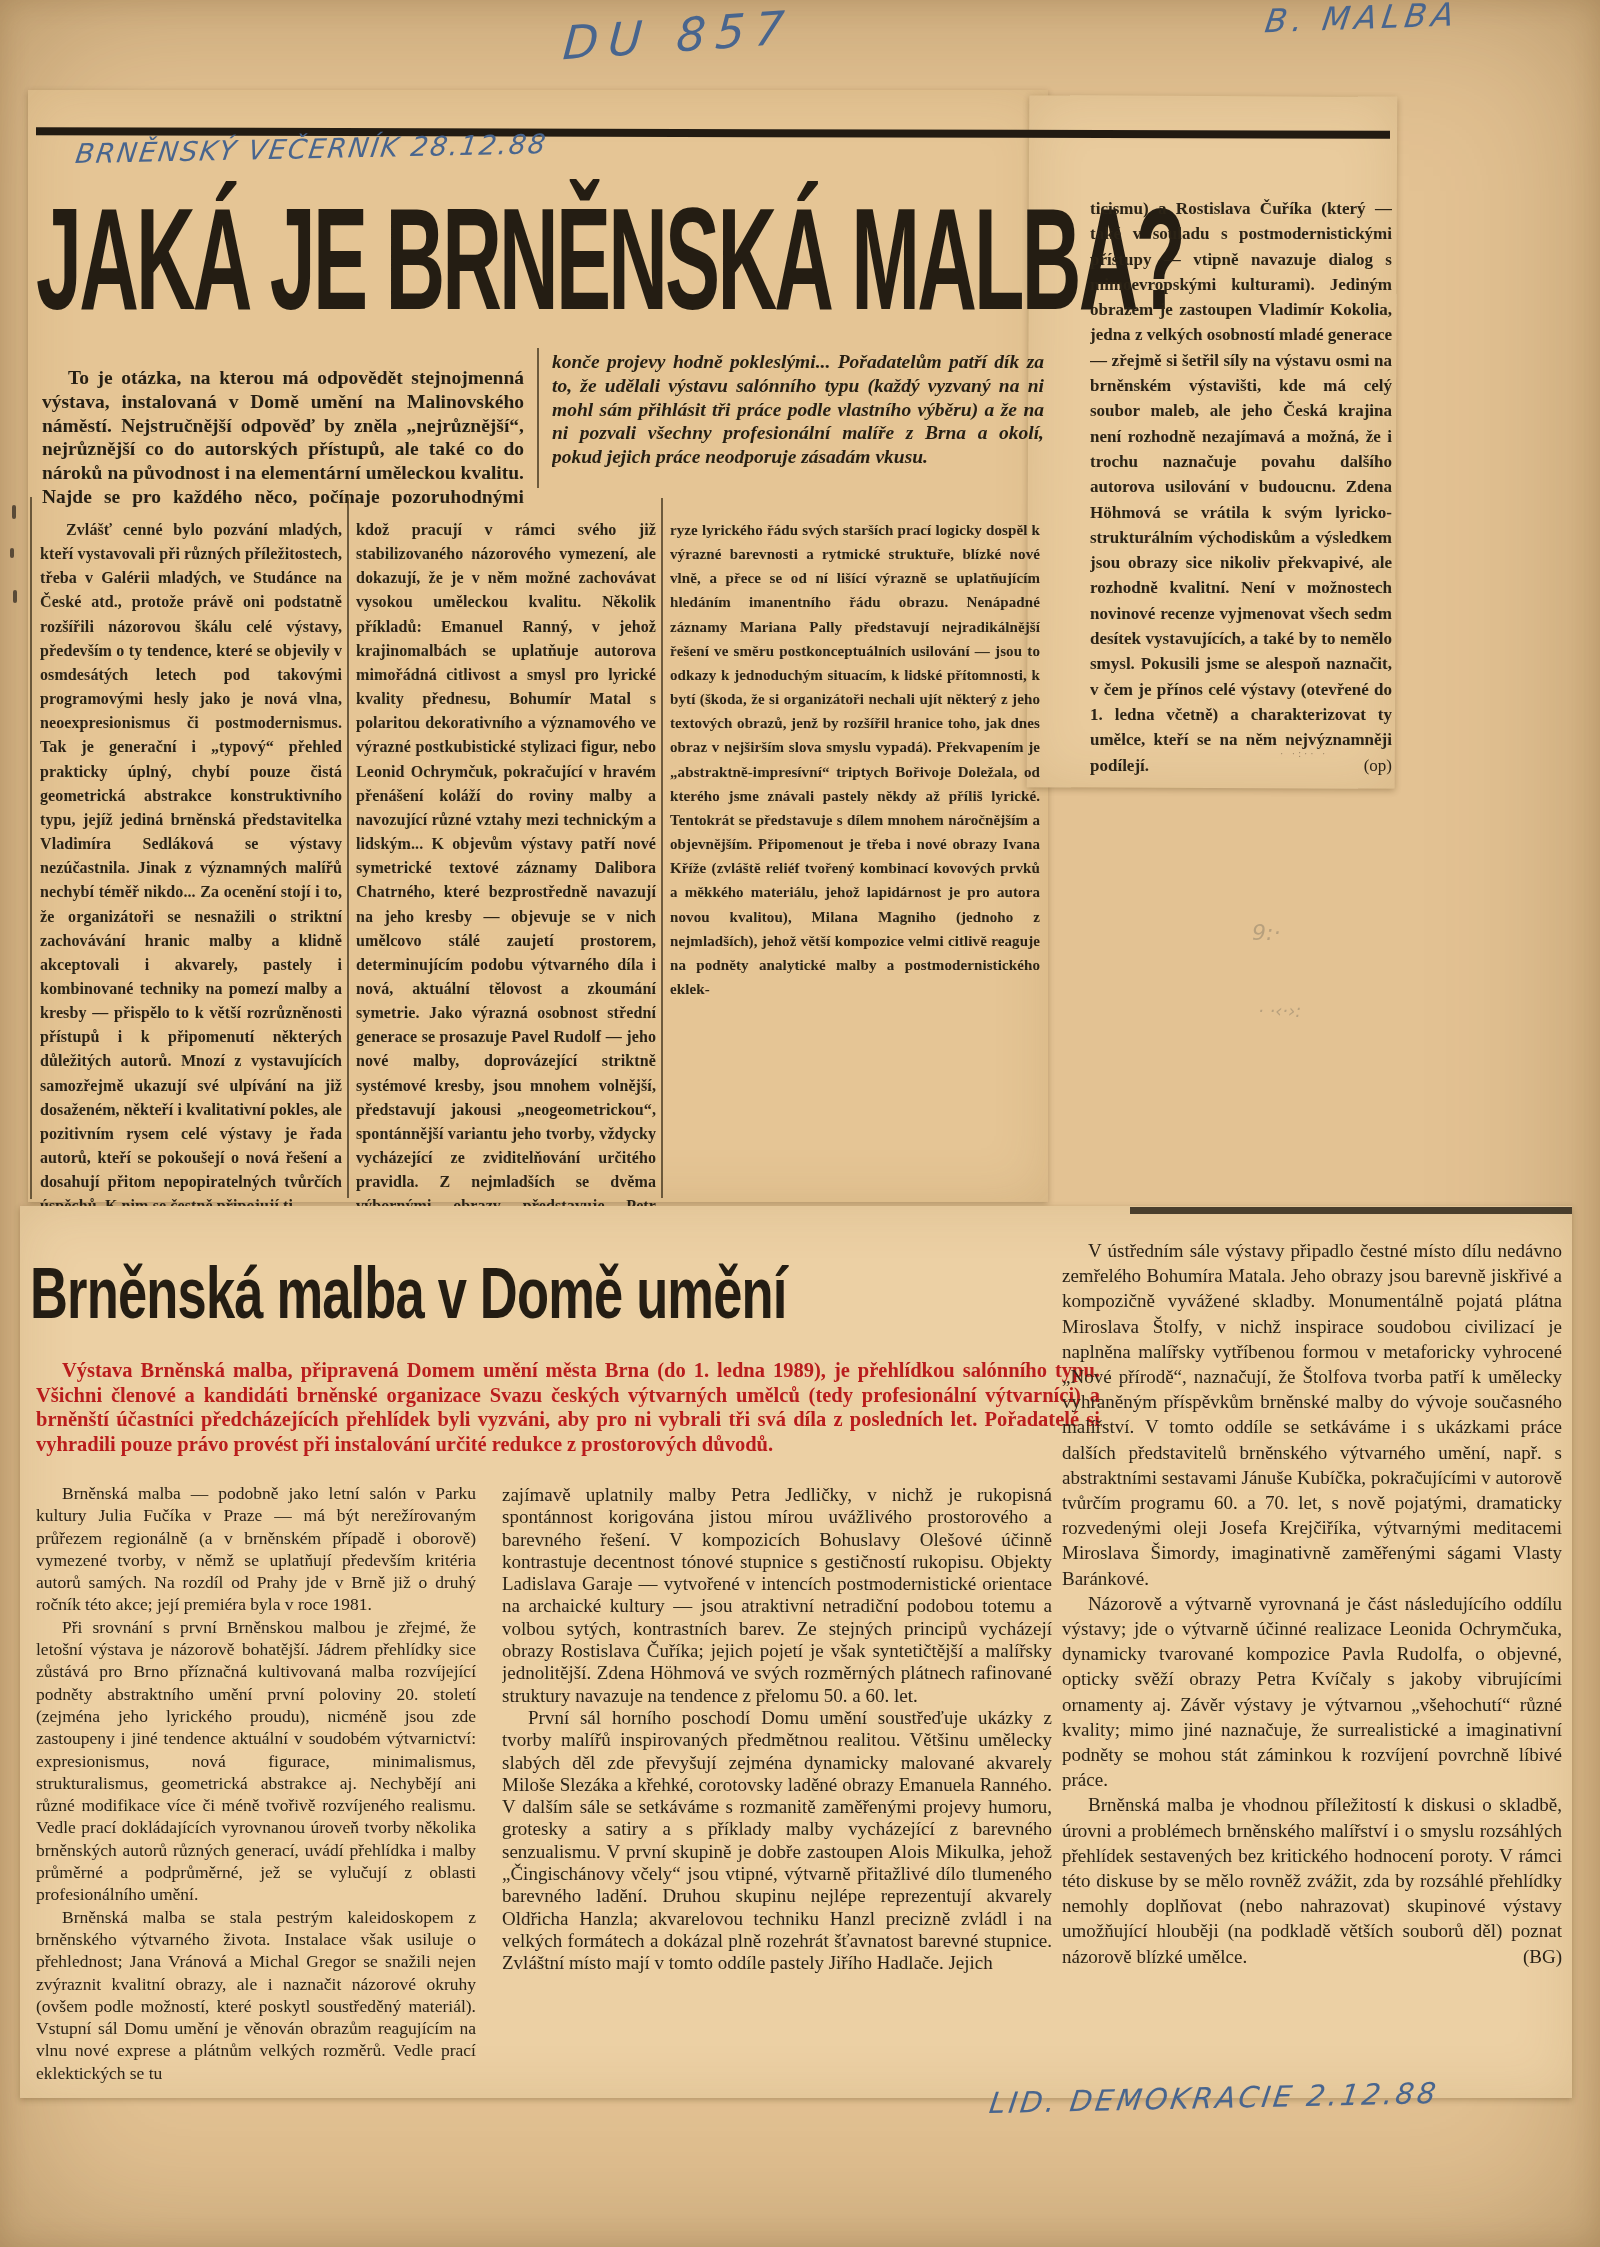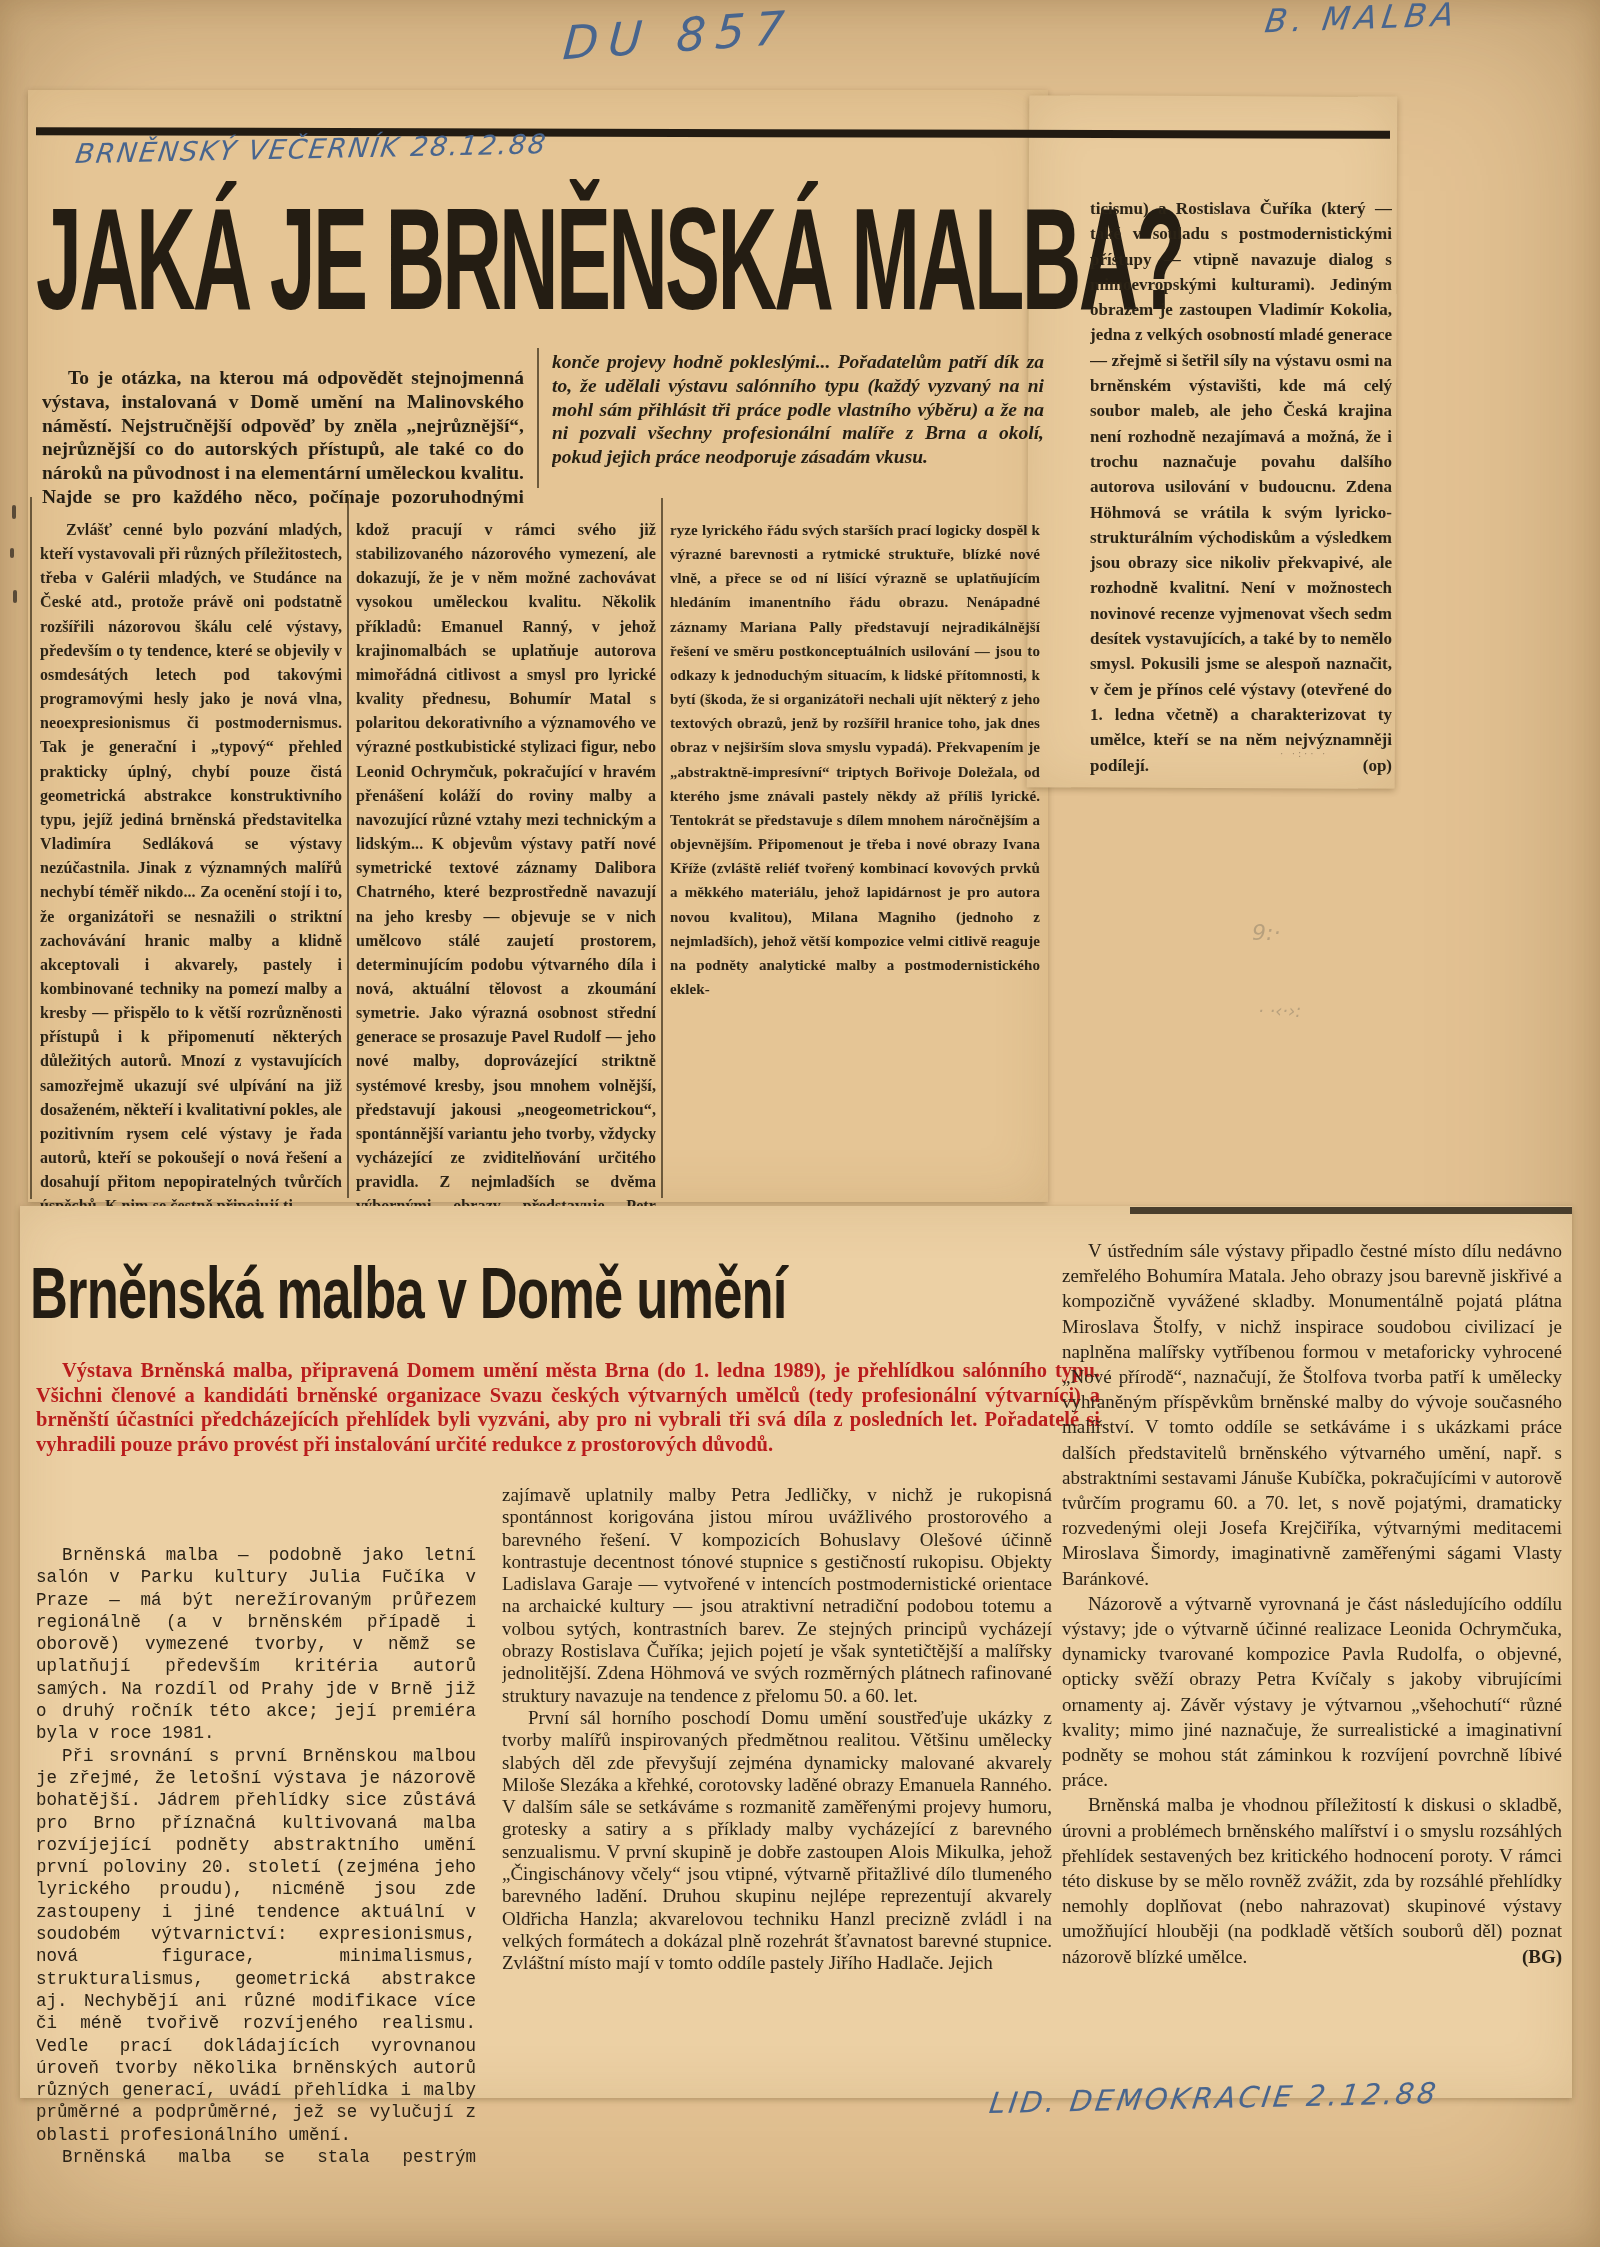--- a/index.html
+++ b/index.html
@@ -25,21 +25,21 @@
   .indent{text-indent:26px;}
   .a1-intro{font:700 19.5px/23.8px "Liberation Serif",serif;color:#261f13;}
   .a1-body{font:700 16px/24.15px "Liberation Serif",serif;letter-spacing:.1px;color:#2b2316;}
   .a1-c3{font-size:15px;}
   .a1-right{font:700 17px/25.3px "Liberation Serif",serif;color:#2b2316;}
   .a2-lead{font:700 20.5px/24.6px "Liberation Serif",serif;color:#b91c1c;}
   .a2-col1{font:400 17.5px/22.3px "Liberation Serif",serif;}
   .a2-col2{font:400 19px/22.3px "Liberation Serif",serif;}
   .a2-right{font:400 19px/25.2px "Liberation Serif",serif;}
   .a2-right p + p, .a2-col1 p + p, .a2-col2 p + p{margin-top:0;}
-  .sig{font-weight:700;float:right;}
+  .sig{font-weight:400;float:right;}
   .pen-mark{position:absolute;background:#3c3227;border-radius:2px;opacity:.8;}
   .pencil{position:absolute;color:#8d7f68;opacity:.5;font-family:"DejaVu Sans",sans-serif;
     font-style:italic;}
   .speckle{position:absolute;color:#564733;opacity:.55;font-size:10px;letter-spacing:3px;}
 </style>
 </head>
 <body>
 
 <div class="page-vignette"></div>
 
@@ -90,21 +90,21 @@
 
 <div class="clip light" style="left:20px;top:1206px;width:1552px;height:892px;"></div>
 <div class="hbar" style="left:1130px;top:1207px;width:442px;height:7px;opacity:.8;"></div>
 
 <div class="headline" style="left:30px;top:1252px;font-size:64px;letter-spacing:-1px;transform:scale(.82,1.12);">Brněnská malba v Domě umění</div>
 
 <div class="txt a2-lead" style="left:36px;top:1338px;width:1064px;height:126px;">
   <p class="indent">Výstava Brněnská malba, připravená Domem umění města Brna (do 1. ledna 1989), je přehlídkou salónního typu. Všichni členové a kandidáti brněnské organizace Svazu českých výtvarných umělců (tedy profesionální výtvarníci) a brněnští účastníci předcházejících přehlídek byli vyzváni, aby pro ni vybrali tři svá díla z posledních let. Pořadatelé si vyhradili pouze právo provést při instalování určité redukce z prostorových důvodů.</p>
 </div>
 
-<div class="txt a2-col1" style="left:36px;top:1524px;width:440px;height:626px;font-family:Liberation Mono, monospace;">
+<div class="txt a2-col1" style="left:36px;top:1462px;width:440px;height:626px;">
   <p class="indent">Brněnská malba — podobně jako letní salón v Parku kultury Julia Fučíka v Praze — má být nerežírovaným průřezem regionálně (a v brněnském případě i oborově) vymezené tvorby, v němž se uplatňují především kritéria autorů samých. Na rozdíl od Prahy jde v Brně již o druhý ročník této akce; její premiéra byla v roce 1981.</p>
   <p class="indent">Při srovnání s první Brněnskou malbou je zřejmé, že letošní výstava je názorově bohatější. Jádrem přehlídky sice zůstává pro Brno příznačná kultivovaná malba rozvíjející podněty abstraktního umění první poloviny 20. století (zejména jeho lyrického proudu), nicméně jsou zde zastoupeny i jiné tendence aktuální v soudobém výtvarnictví: expresionismus, nová figurace, minimalismus, strukturalismus, geometrická abstrakce aj. Nechybějí ani různé modifikace více či méně tvořivě rozvíjeného realismu. Vedle prací dokládajících vyrovnanou úroveň tvorby několika brněnských autorů různých generací, uvádí přehlídka i malby průměrné a podprůměrné, jež se vylučují z oblasti profesionálního umění.</p>
   <p class="indent">Brněnská malba se stala pestrým kaleidoskopem z brněnského výtvarného života. Instalace však usiluje o přehlednost; Jana Vránová a Michal Gregor se snažili nejen zvýraznit kvalitní obrazy, ale i naznačit názorové okruhy (ovšem podle možností, které poskytl soustředěný materiál). Vstupní sál Domu umění je věnován obrazům reagujícím na vlnu nové exprese a plátnům velkých rozměrů. Vedle prací eklektických se tu</p>
 </div>
 
 <div class="txt a2-col2" style="left:502px;top:1464px;width:550px;height:626px;">
   <p>zajímavě uplatnily malby Petra Jedličky, v nichž je rukopisná spontánnost korigována jistou mírou uvážlivého prostorového a barevného řešení. V kompozicích Bohuslavy Olešové účinně kontrastuje decentnost tónové stupnice s gestičností rukopisu. Objekty Ladislava Garaje — vytvořené v intencích postmodernistické orientace na archaické kultury — jsou atraktivní netradiční podobou totemu a volbou sytých, kontrastních barev. Ze stejných principů vycházejí obrazy Rostislava Čuříka; jejich pojetí je však syntetičtější a malířsky jednolitější. Zdena Höhmová ve svých rozměrných plátnech rafinované struktury navazuje na tendence z přelomu 50. a 60. let.</p>
   <p class="indent">První sál horního poschodí Domu umění soustřeďuje ukázky z tvorby malířů inspirovaných předmětnou realitou. Většinu umělecky slabých děl zde převyšují zejména dynamicky malované akvarely Miloše Slezáka a křehké, corotovsky laděné obrazy Emanuela Ranného. V dalším sále se setkáváme s rozmanitě zaměřenými projevy humoru, grotesky a satiry a s příklady malby vycházející z barevného senzualismu. V první skupině je dobře zastoupen Alois Mikulka, jehož „Čingischánovy včely“ jsou vtipné, výtvarně přitažlivé dílo tlumeného barevného ladění. Druhou skupinu nejlépe reprezentují akvarely Oldřicha Hanzla; akvarelovou techniku Hanzl precizně zvládl i na velkých formátech a dokázal plně rozehrát šťavnatost barevné stupnice. Zvláštní místo mají v tomto oddíle pastely Jiřího Hadlače. Jejich</p>
 </div>
 

